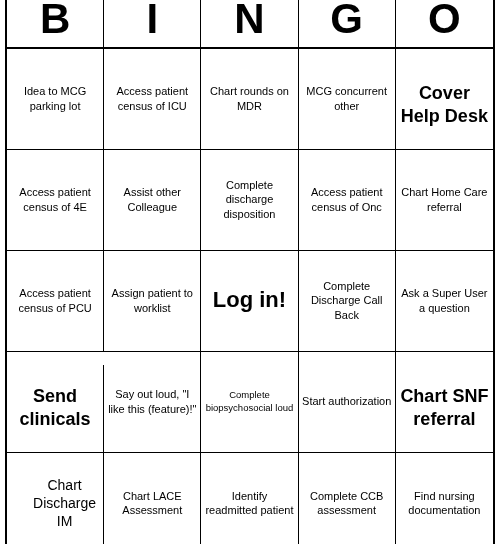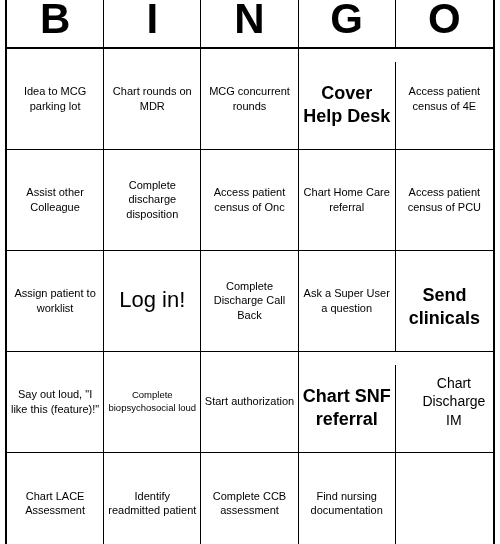--- a/index.html
+++ b/index.html
@@ -47,21 +47,21 @@
       padding: 4px 3px;
       min-height: 88px;
       font-size: 11px;
       line-height: 1.3;
       position: relative;
     }
     .bingo-cell:nth-child(5n) { border-right: none; }
     .bingo-cell:nth-child(n+21) { border-bottom: none; }
     .bingo-cell.large-text {
       font-size: 22px;
-      font-weight: normal;
+      font-weight: bold;
     }
     .bingo-cell.medium-bold {
       font-size: 18px;
       font-weight: bold;
       margin-top: 13px;
     }
     .bingo-cell.bold-text {
       font-weight: normal;
       font-size: 14px;
       padding-left: 22px;
@@ -76,22 +76,23 @@
 <div class="bingo-container">
   <div class="bingo-header">
   <div class="bingo-letter">B</div>
       <div class="bingo-letter">I</div>
       <div class="bingo-letter">N</div>
       <div class="bingo-letter">G</div>
       <div class="bingo-letter">O</div>
     </div>
   <div class="bingo-grid">
   <div class="bingo-cell">Idea to MCG parking lot</div>
+      <div class="bingo-cell">Access patient census of ICU</div>
       <div class="bingo-cell">Chart rounds on MDR</div>
-      <div class="bingo-cell">MCG concurrent rounds</div>
+      <div class="bingo-cell">MCG concurrent other</div>
       <div class="bingo-cell medium-bold">Cover Help Desk</div>
       <div class="bingo-cell">Access patient census of 4E</div>
       <div class="bingo-cell">Assist other Colleague</div>
       <div class="bingo-cell">Complete discharge disposition</div>
       <div class="bingo-cell">Access patient census of Onc</div>
       <div class="bingo-cell">Chart Home Care referral</div>
       <div class="bingo-cell">Access patient census of PCU</div>
       <div class="bingo-cell">Assign patient to worklist</div>
       <div class="bingo-cell large-text">Log in!</div>
       <div class="bingo-cell">Complete Discharge Call Back</div>

